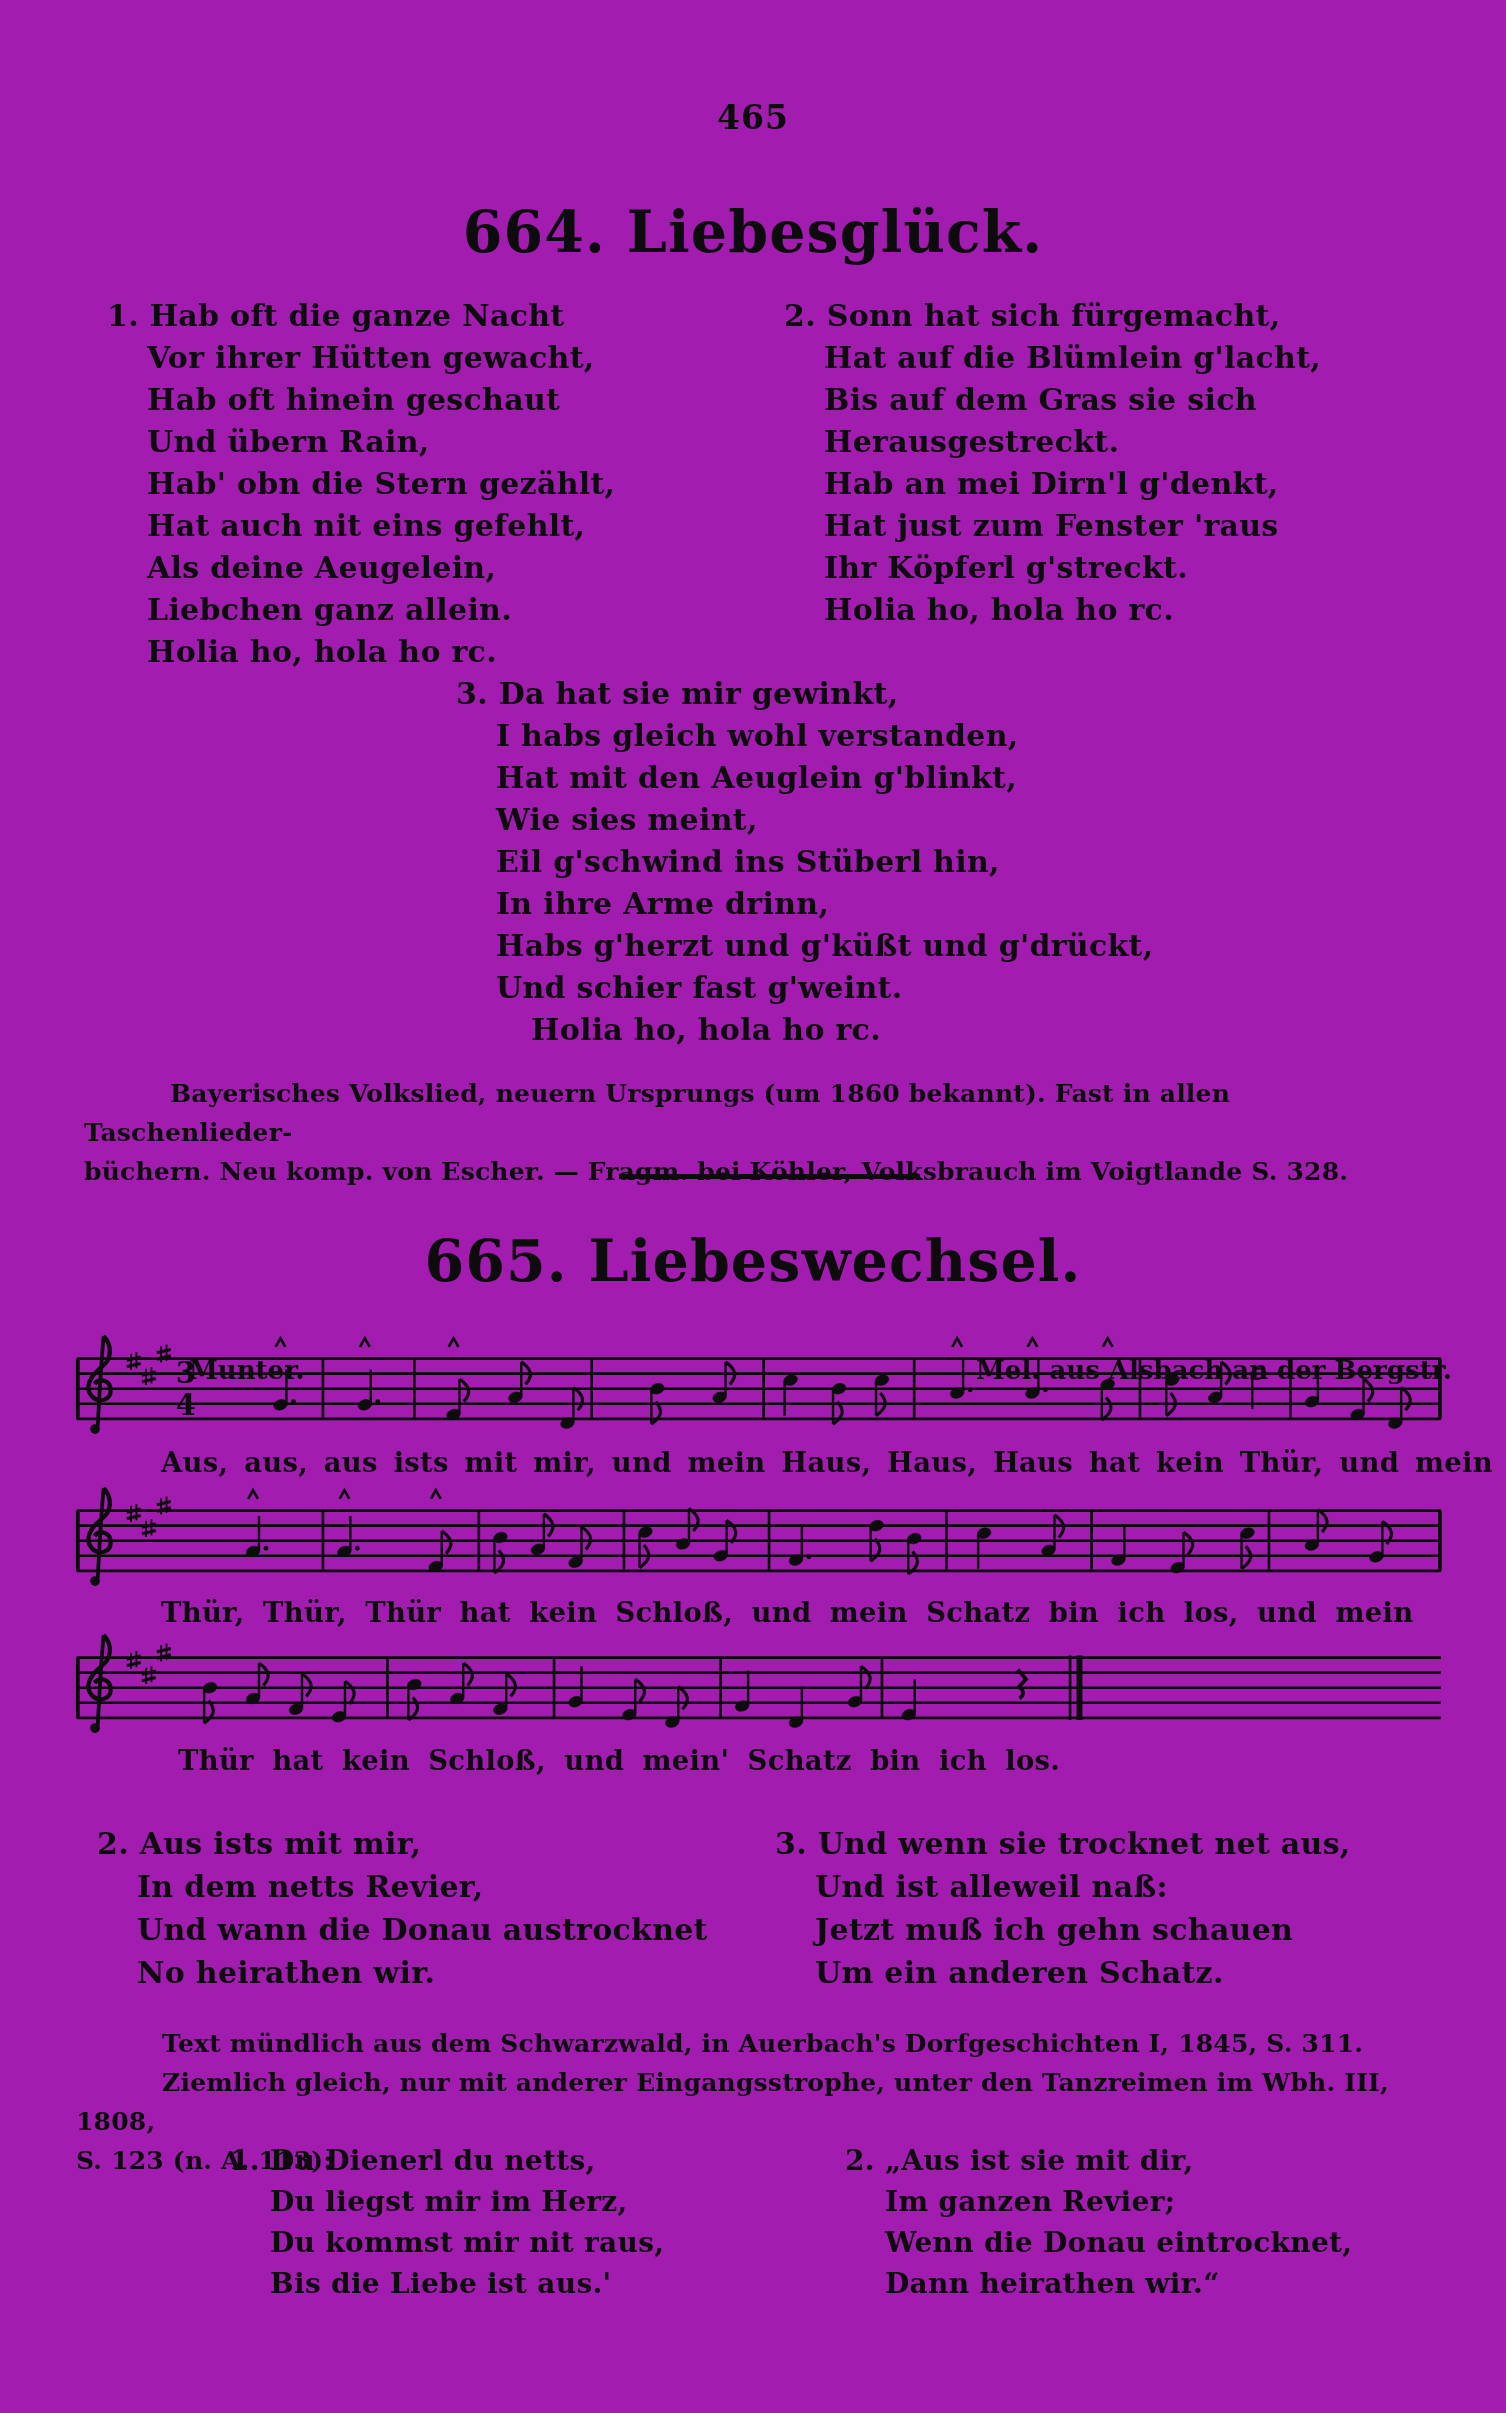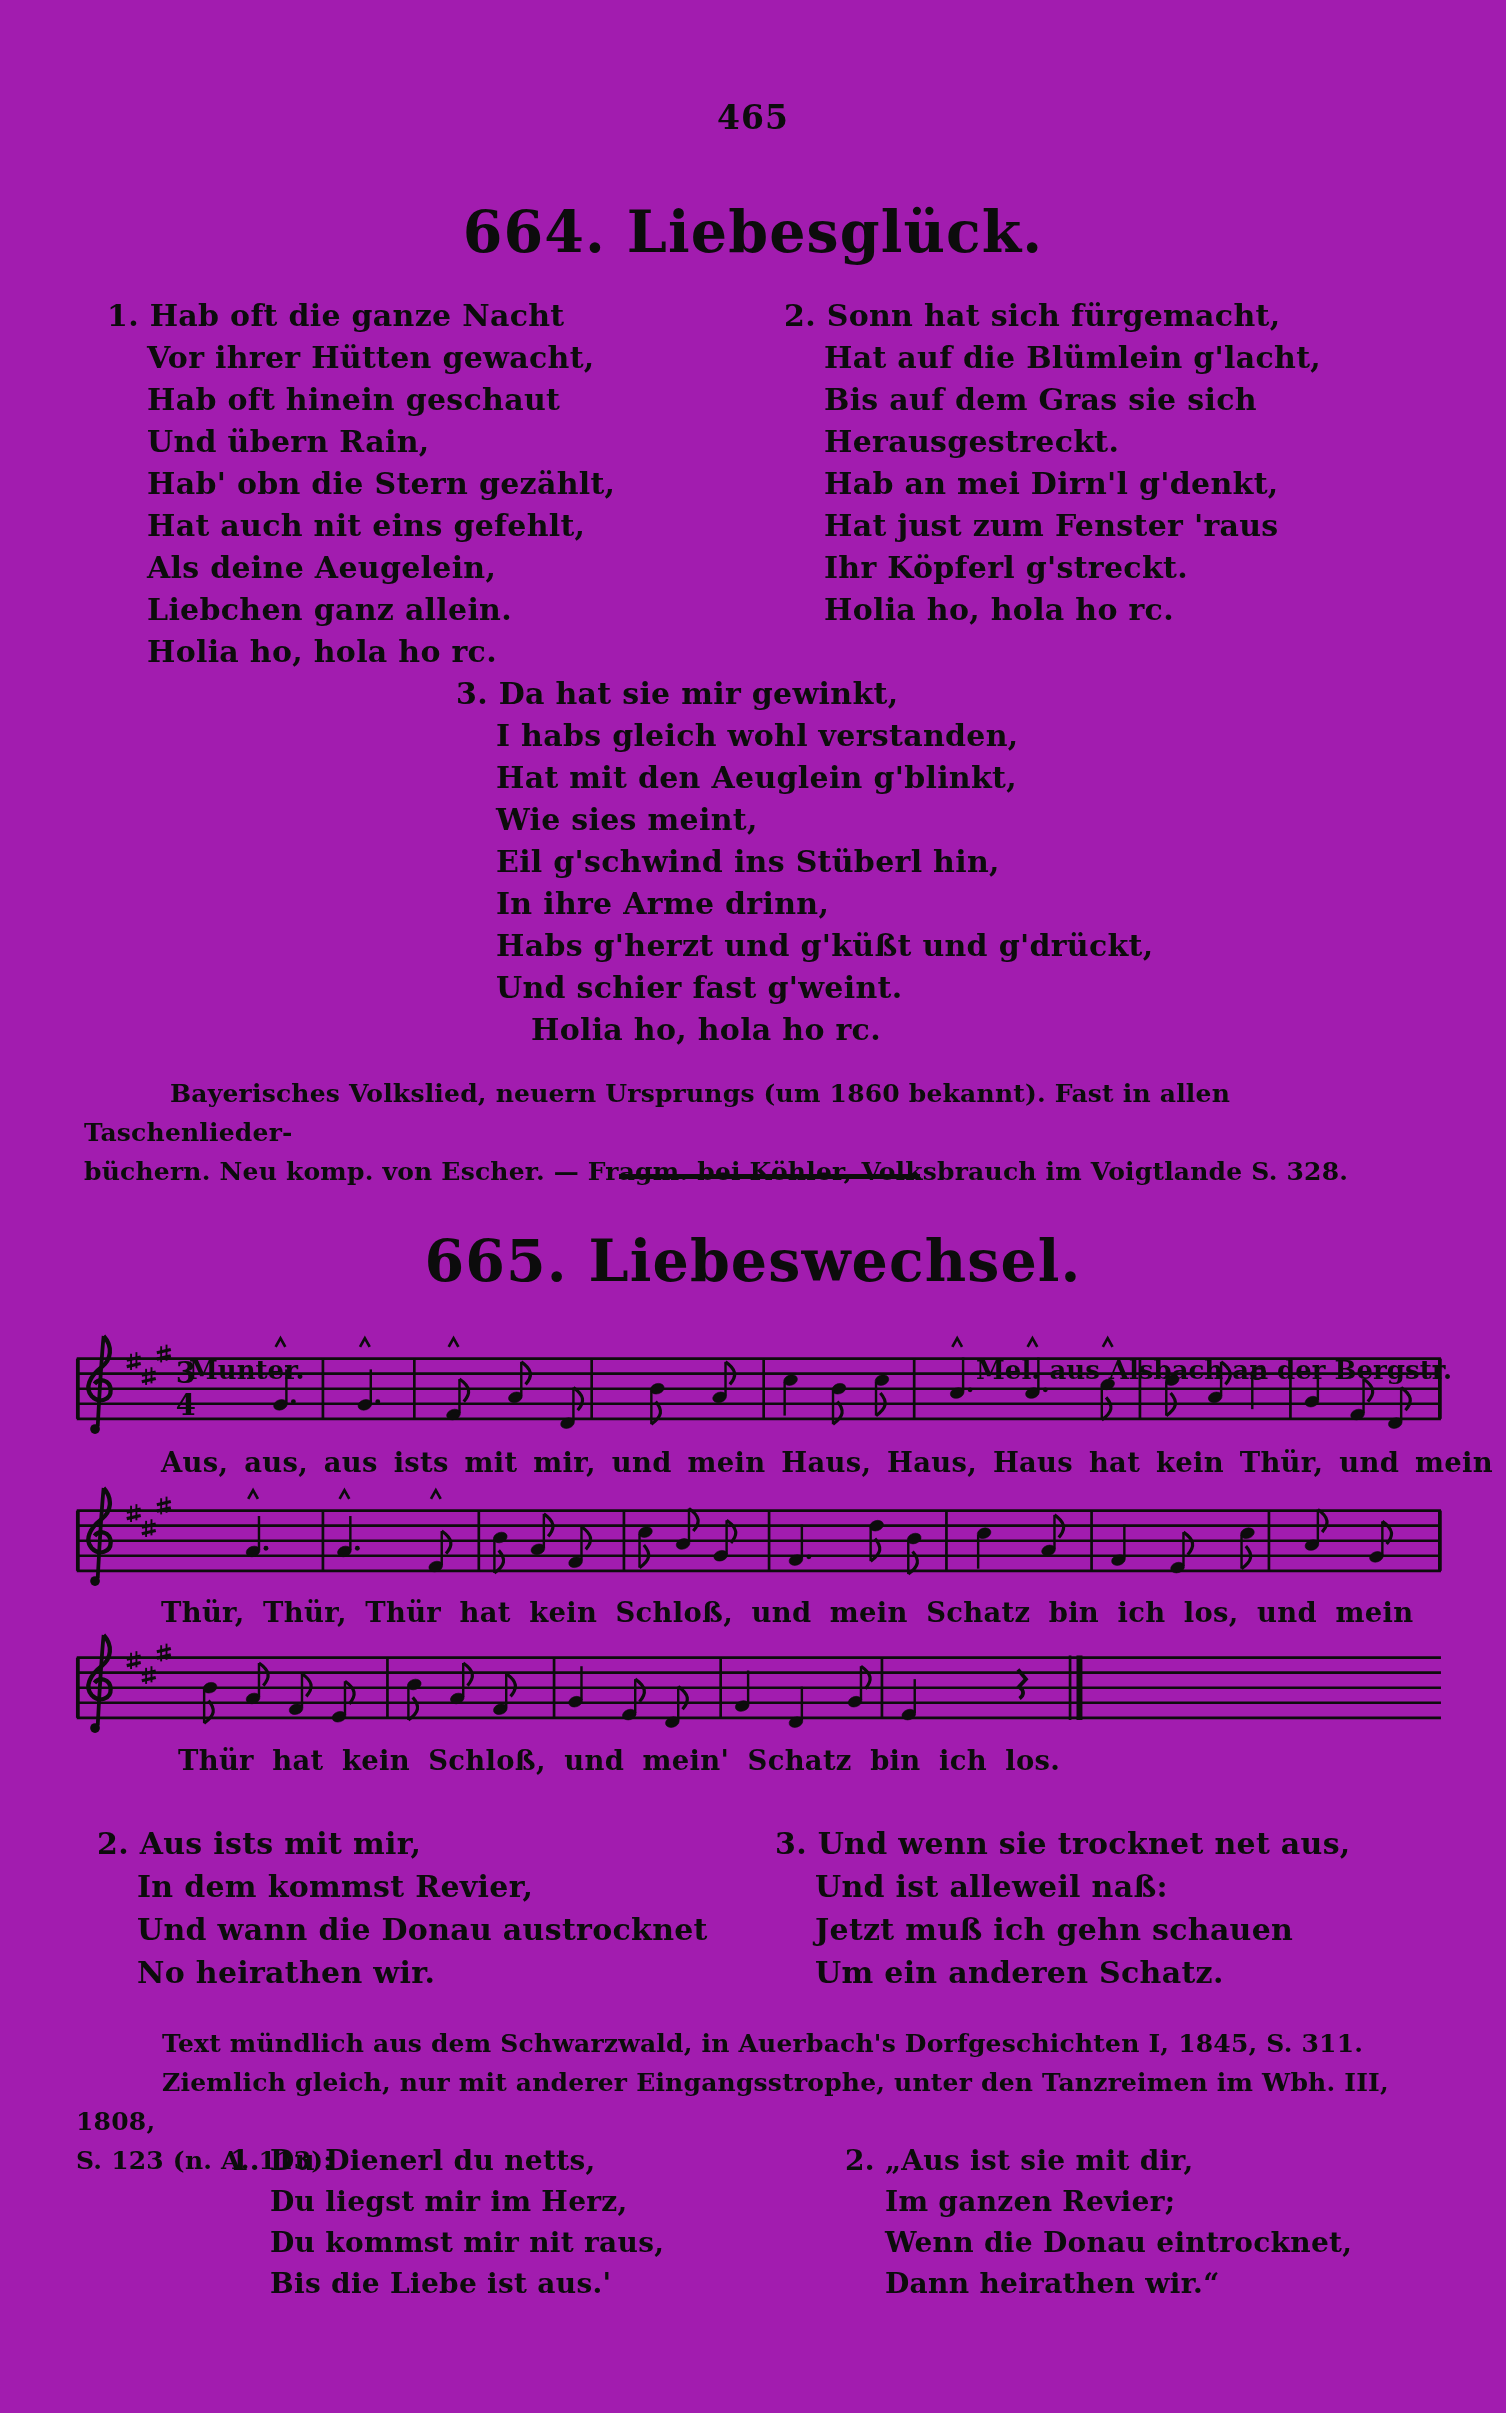--- a/index.html
+++ b/index.html
@@ -491,21 +491,21 @@
       <g>
         <path d="M1763,92 L1778,110 L1765,124 C1776,132 1774,140 1766,146" fill="none" stroke="#0c0c0c" stroke-width="7"></path>
       </g>
       <line x1="1860" y1="66" x2="1860" y2="186" stroke="#0c0c0c" stroke-width="5"></line>
       <rect x="1872" y="66" width="11" height="120" fill="#0c0c0c"></rect>
     </svg>
   <div class="abs staff-lyrics lyrics-3">Thür hat kein Schloß, und mein' Schatz bin ich los.</div>
 
   <div class="abs verse verse665 verse665-2">
       <div class="vline">2. Aus ists mit mir,</div>
-      <div class="vline">In dem kommst Revier,</div>
+      <div class="vline">In dem netts Revier,</div>
       <div class="vline">Und wann die Donau austrocknet</div>
       <div class="vline">No heirathen wir.</div>
     </div>
   <div class="abs verse verse665 verse665-3">
       <div class="vline">3. Und wenn sie trocknet net aus,</div>
       <div class="vline">Und ist alleweil naß:</div>
       <div class="vline">Jetzt muß ich gehn schauen</div>
       <div class="vline">Um ein anderen Schatz.</div>
     </div>
 

